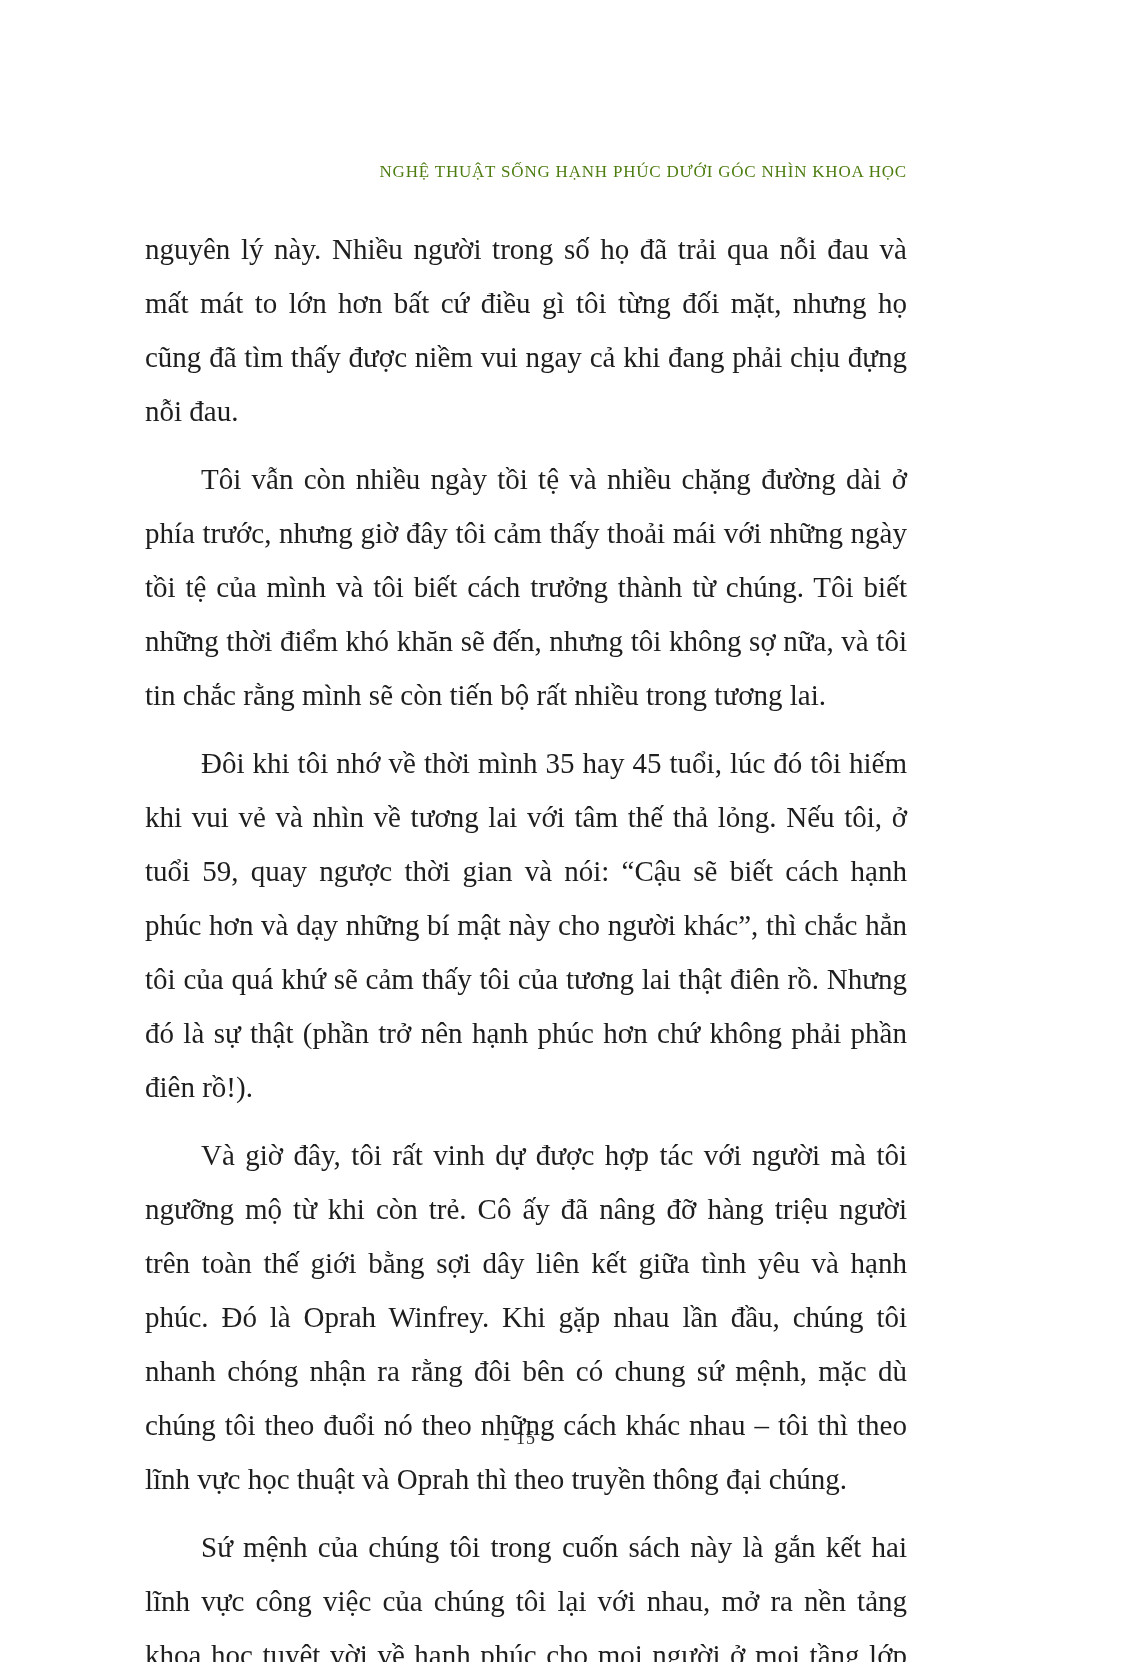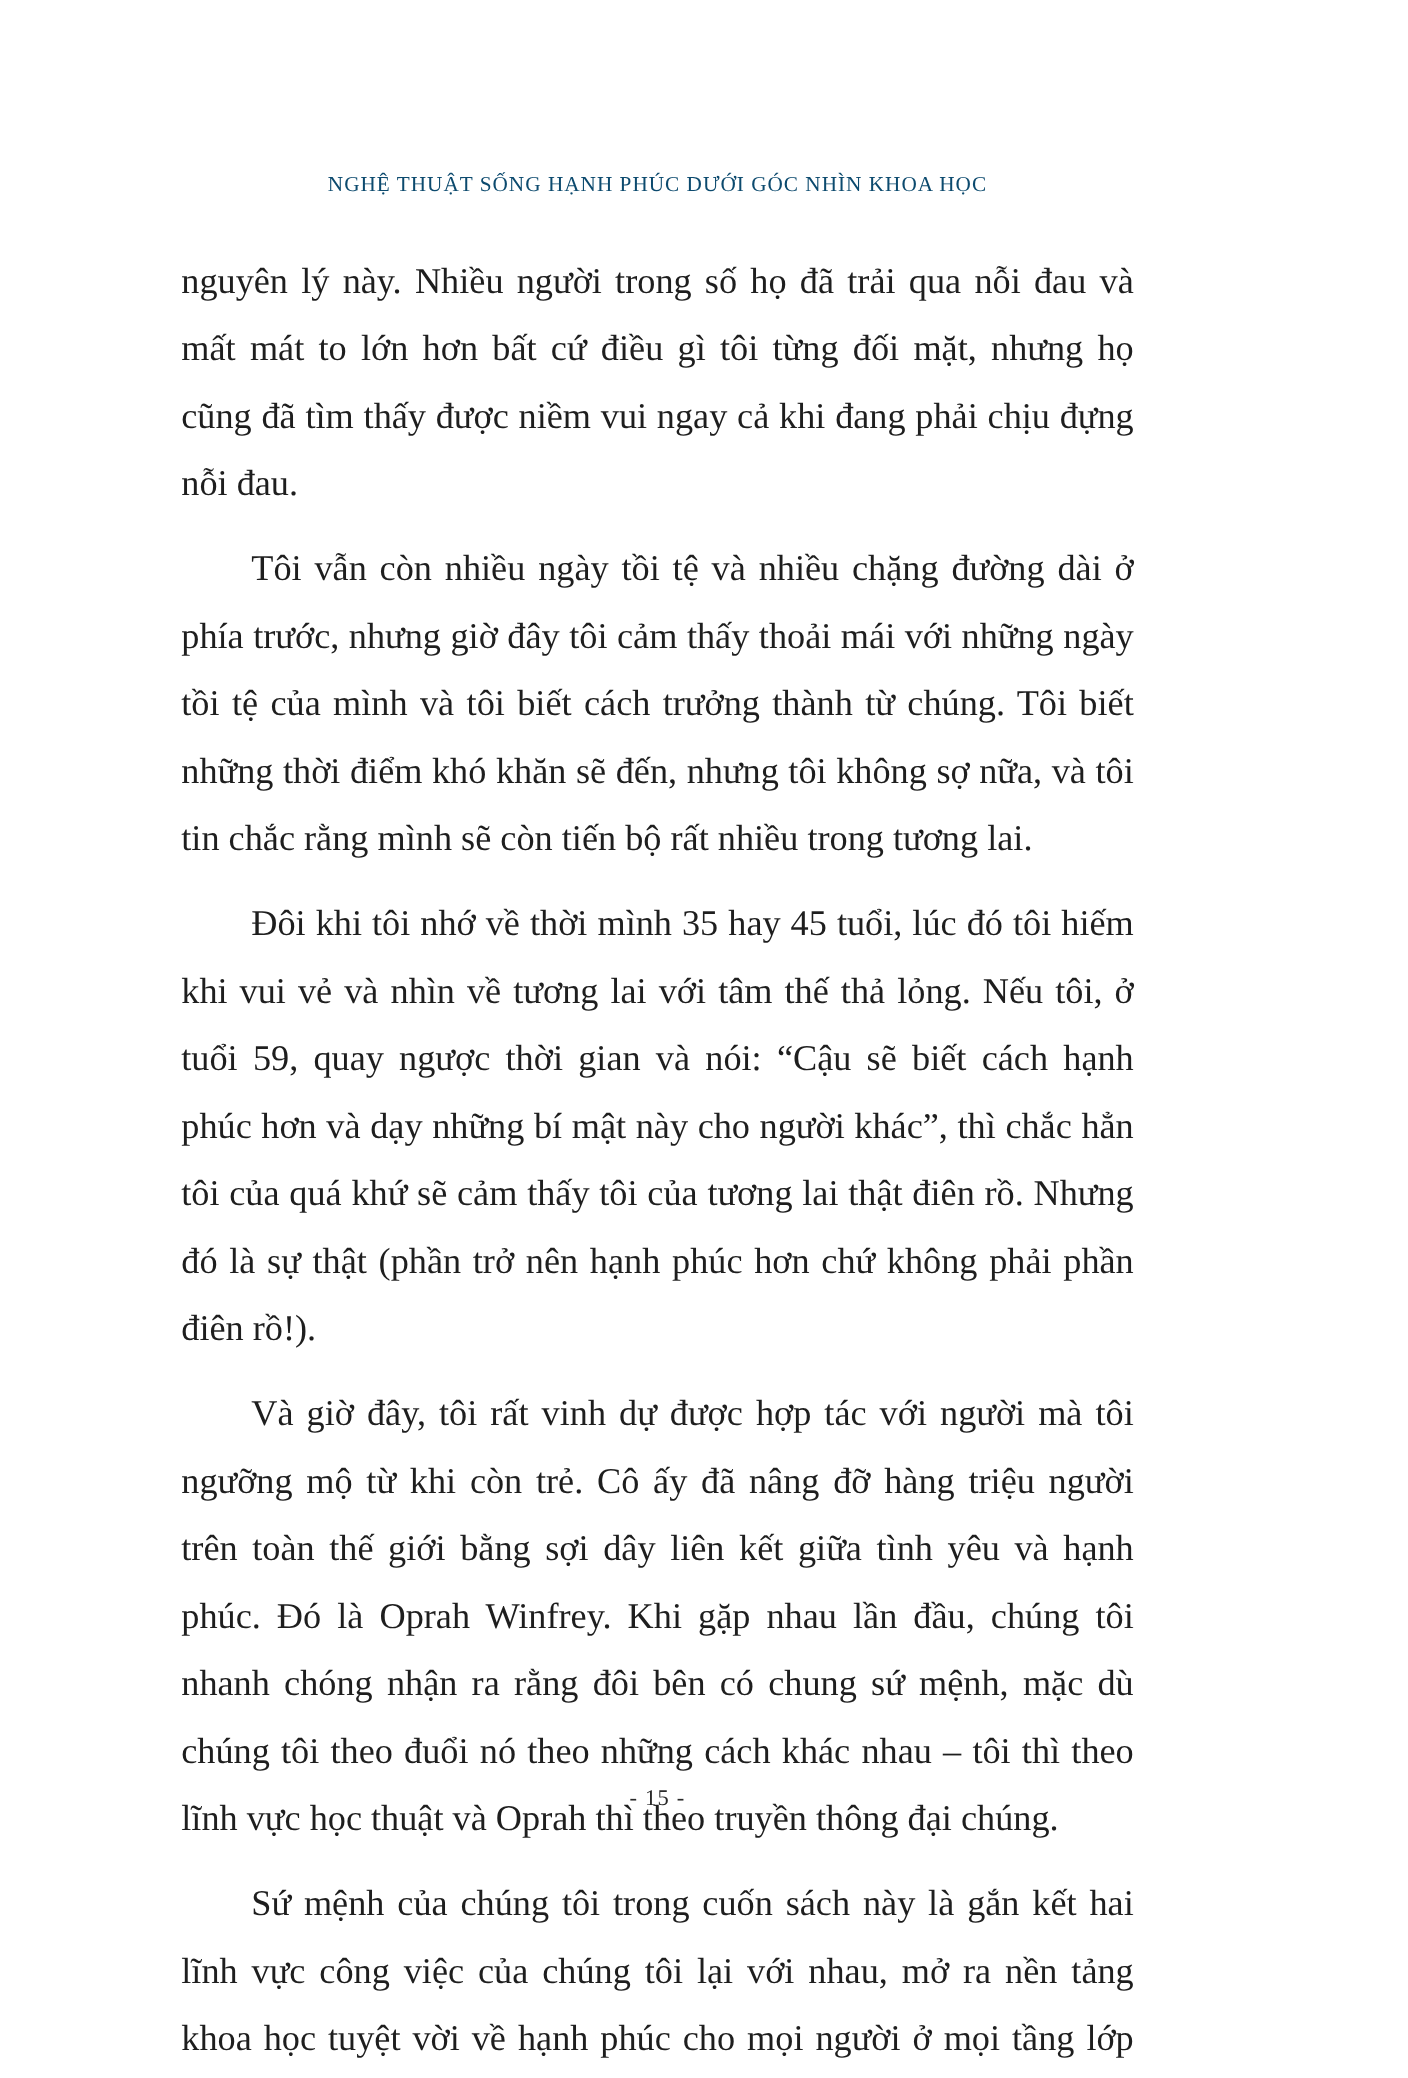--- a/index.html
+++ b/index.html
@@ -20,26 +20,27 @@
   }
 
   .content-column {
     position: absolute;
     left: 145px;
     top: 138px;
     width: 762px;
   }
 
   .running-header {
-    text-align: center;
+    text-align: right;
     font-size: 17px;
     letter-spacing: 0.8px;
-    color: #0c4a6e;
+    color: #4d7c0f;
     font-family: "Liberation Serif", "DejaVu Serif", serif;
     text-transform: uppercase;
+    margin-top: 24px;
   }
 
   .body-text {
     margin-top: 40px;
     font-size: 29px;
     line-height: 54px;
     text-align: justify;
     color: #1e1e1e;
   }
 

